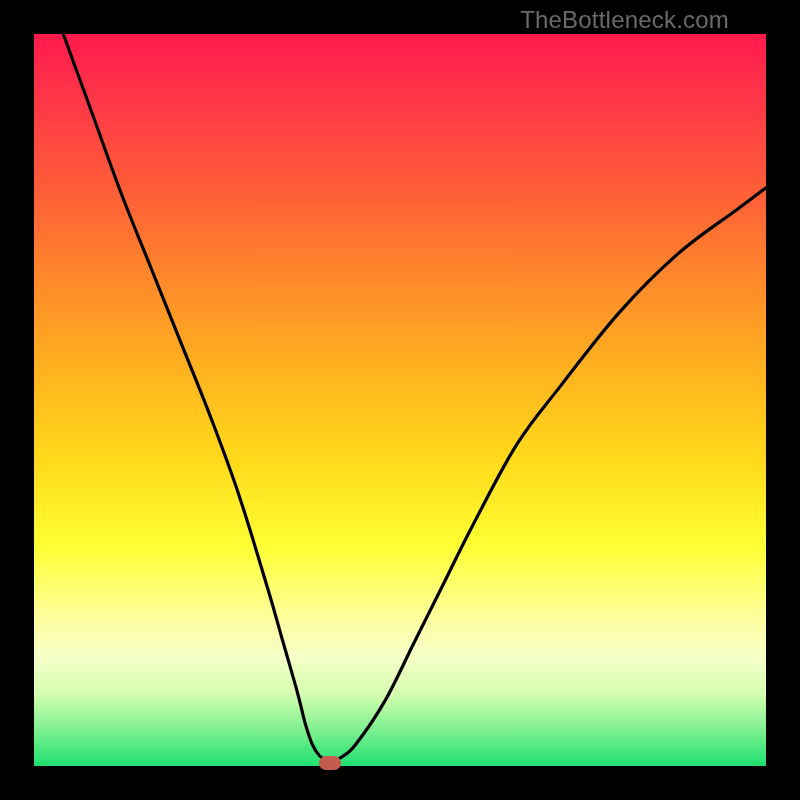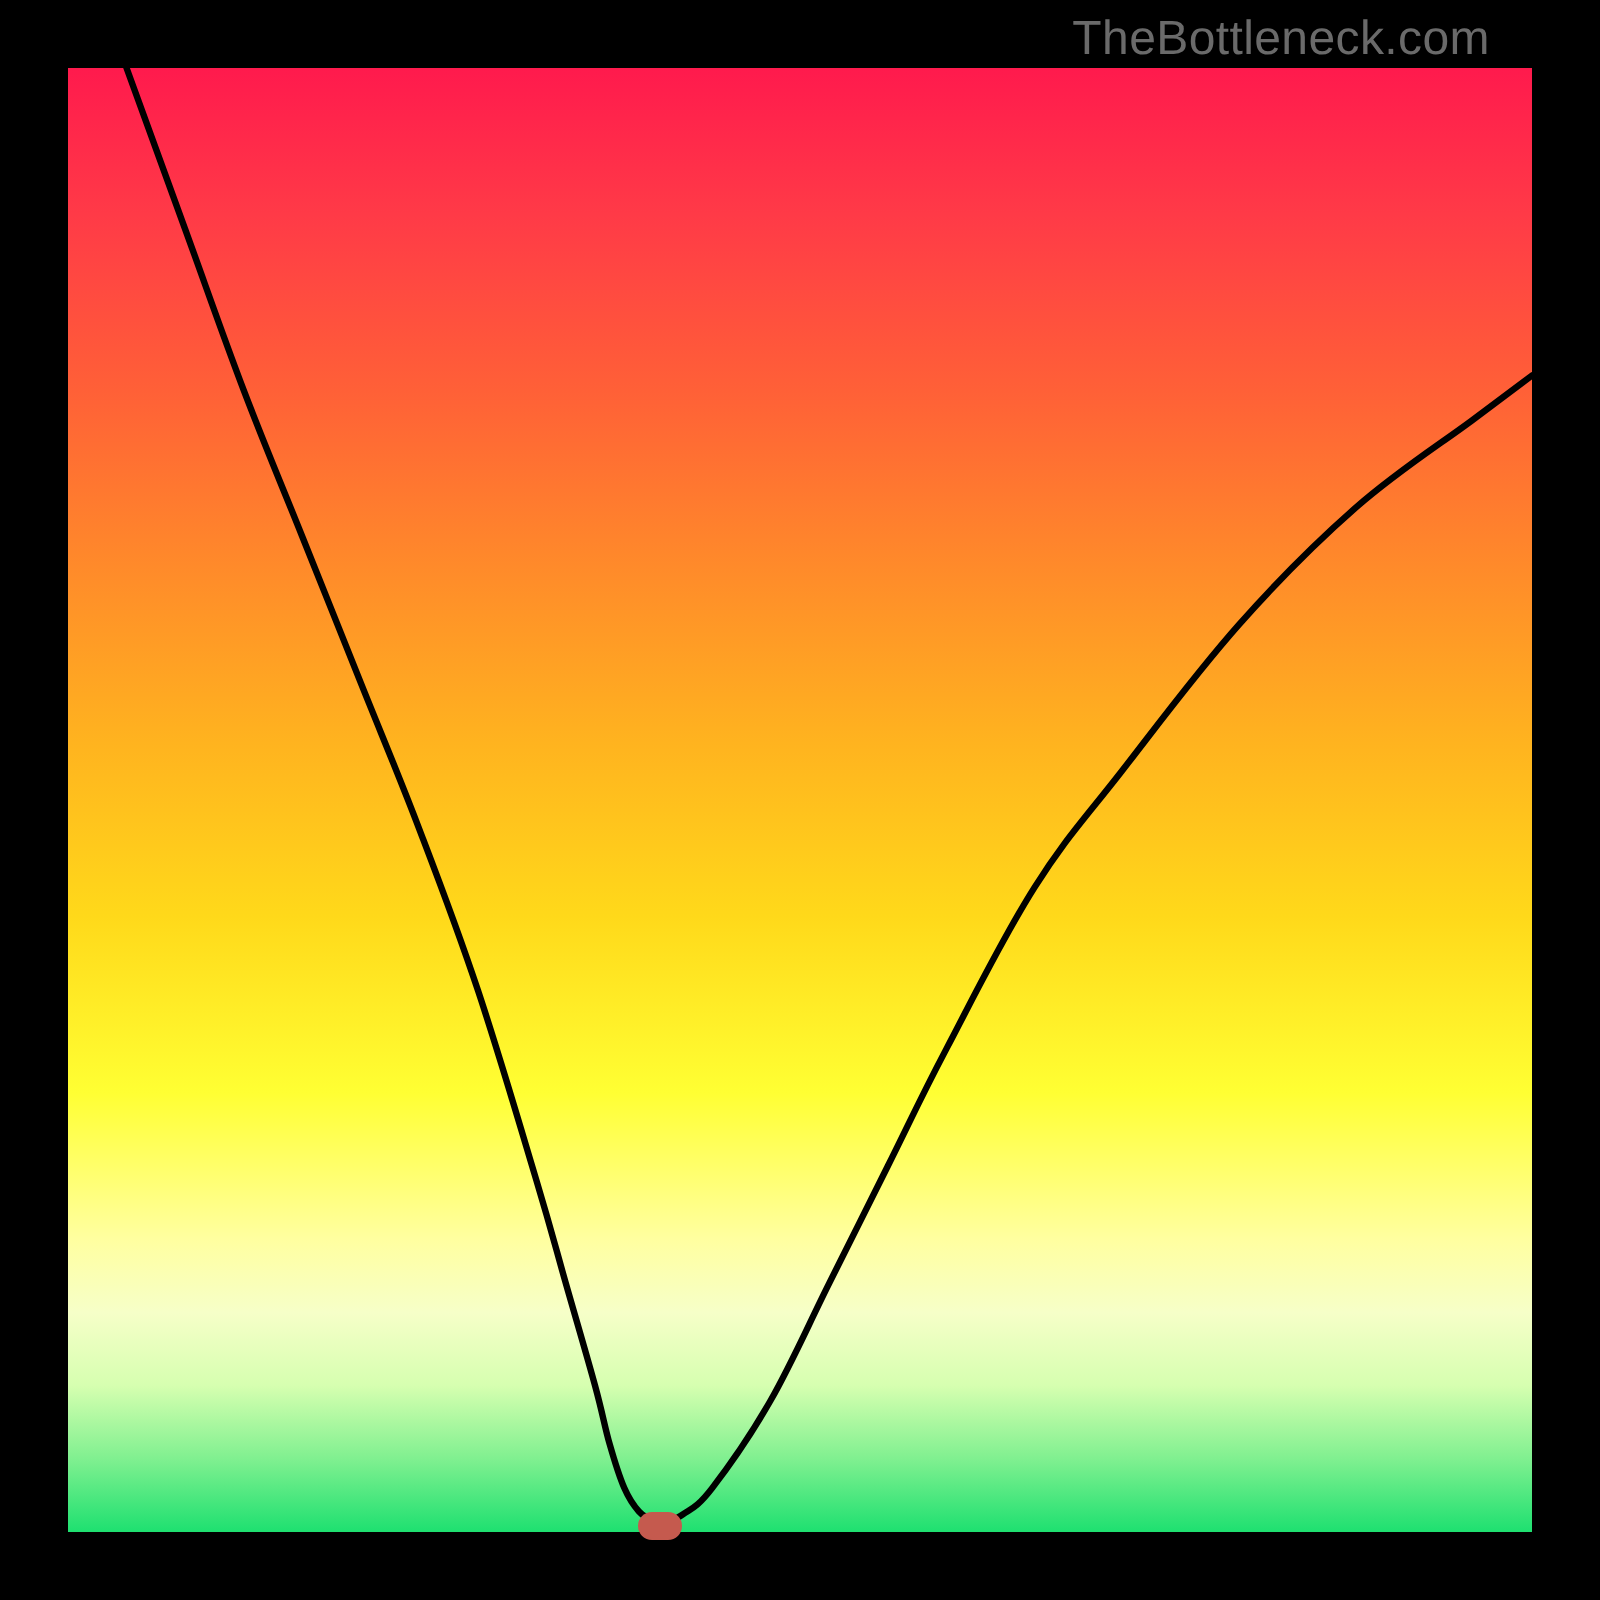--- a/index.html
+++ b/index.html
@@ -11,21 +11,20 @@
     font-family: Arial, Helvetica, sans-serif;
     overflow: hidden;
   }
   .frame {
     position: absolute;
     top: 0;
     left: 0;
     width: 743px;
     height: 800px;
     background: #000;
-    padding-left: 16px;
   }
   .plot-area {
     position: absolute;
     top: 34px;
     left: 34px;
     width: 732px;
     height: 732px;
     background: linear-gradient(
       to bottom,
       #ff1a4d 0%,

